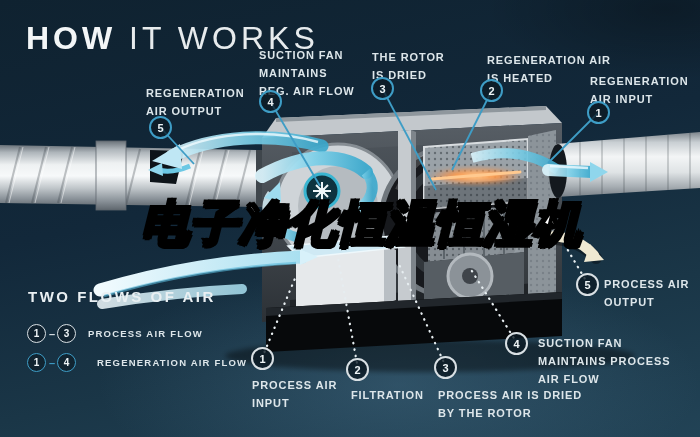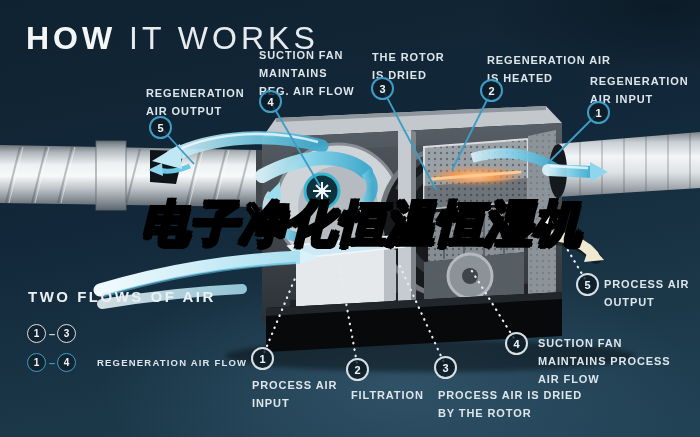--- a/index.html
+++ b/index.html
@@ -319,20 +319,21 @@
 
     <div class="legend-title">TWO FLOWS OF AIR</div>
 
     <div class="lco white" style="left:27px;top:324px">
         <span>1</span>
       </div>
     <div class="ldash white" style="left:49px;top:328px">–</div>
     <div class="lco white" style="left:57px;top:324px">
         <span>3</span>
       </div>
+    <div class="legend-lbl" style="left:88px;top:328px">PROCESS AIR FLOW</div>
 
     <div class="lco blue" style="left:27px;top:353px">
         <span>1</span>
       </div>
     <div class="ldash blue" style="left:49px;top:357px">–</div>
     <div class="lco blue" style="left:57px;top:353px">
         <span>4</span>
       </div>
     <div class="legend-lbl" style="left:97px;top:357px">REGENERATION AIR FLOW</div>
 

